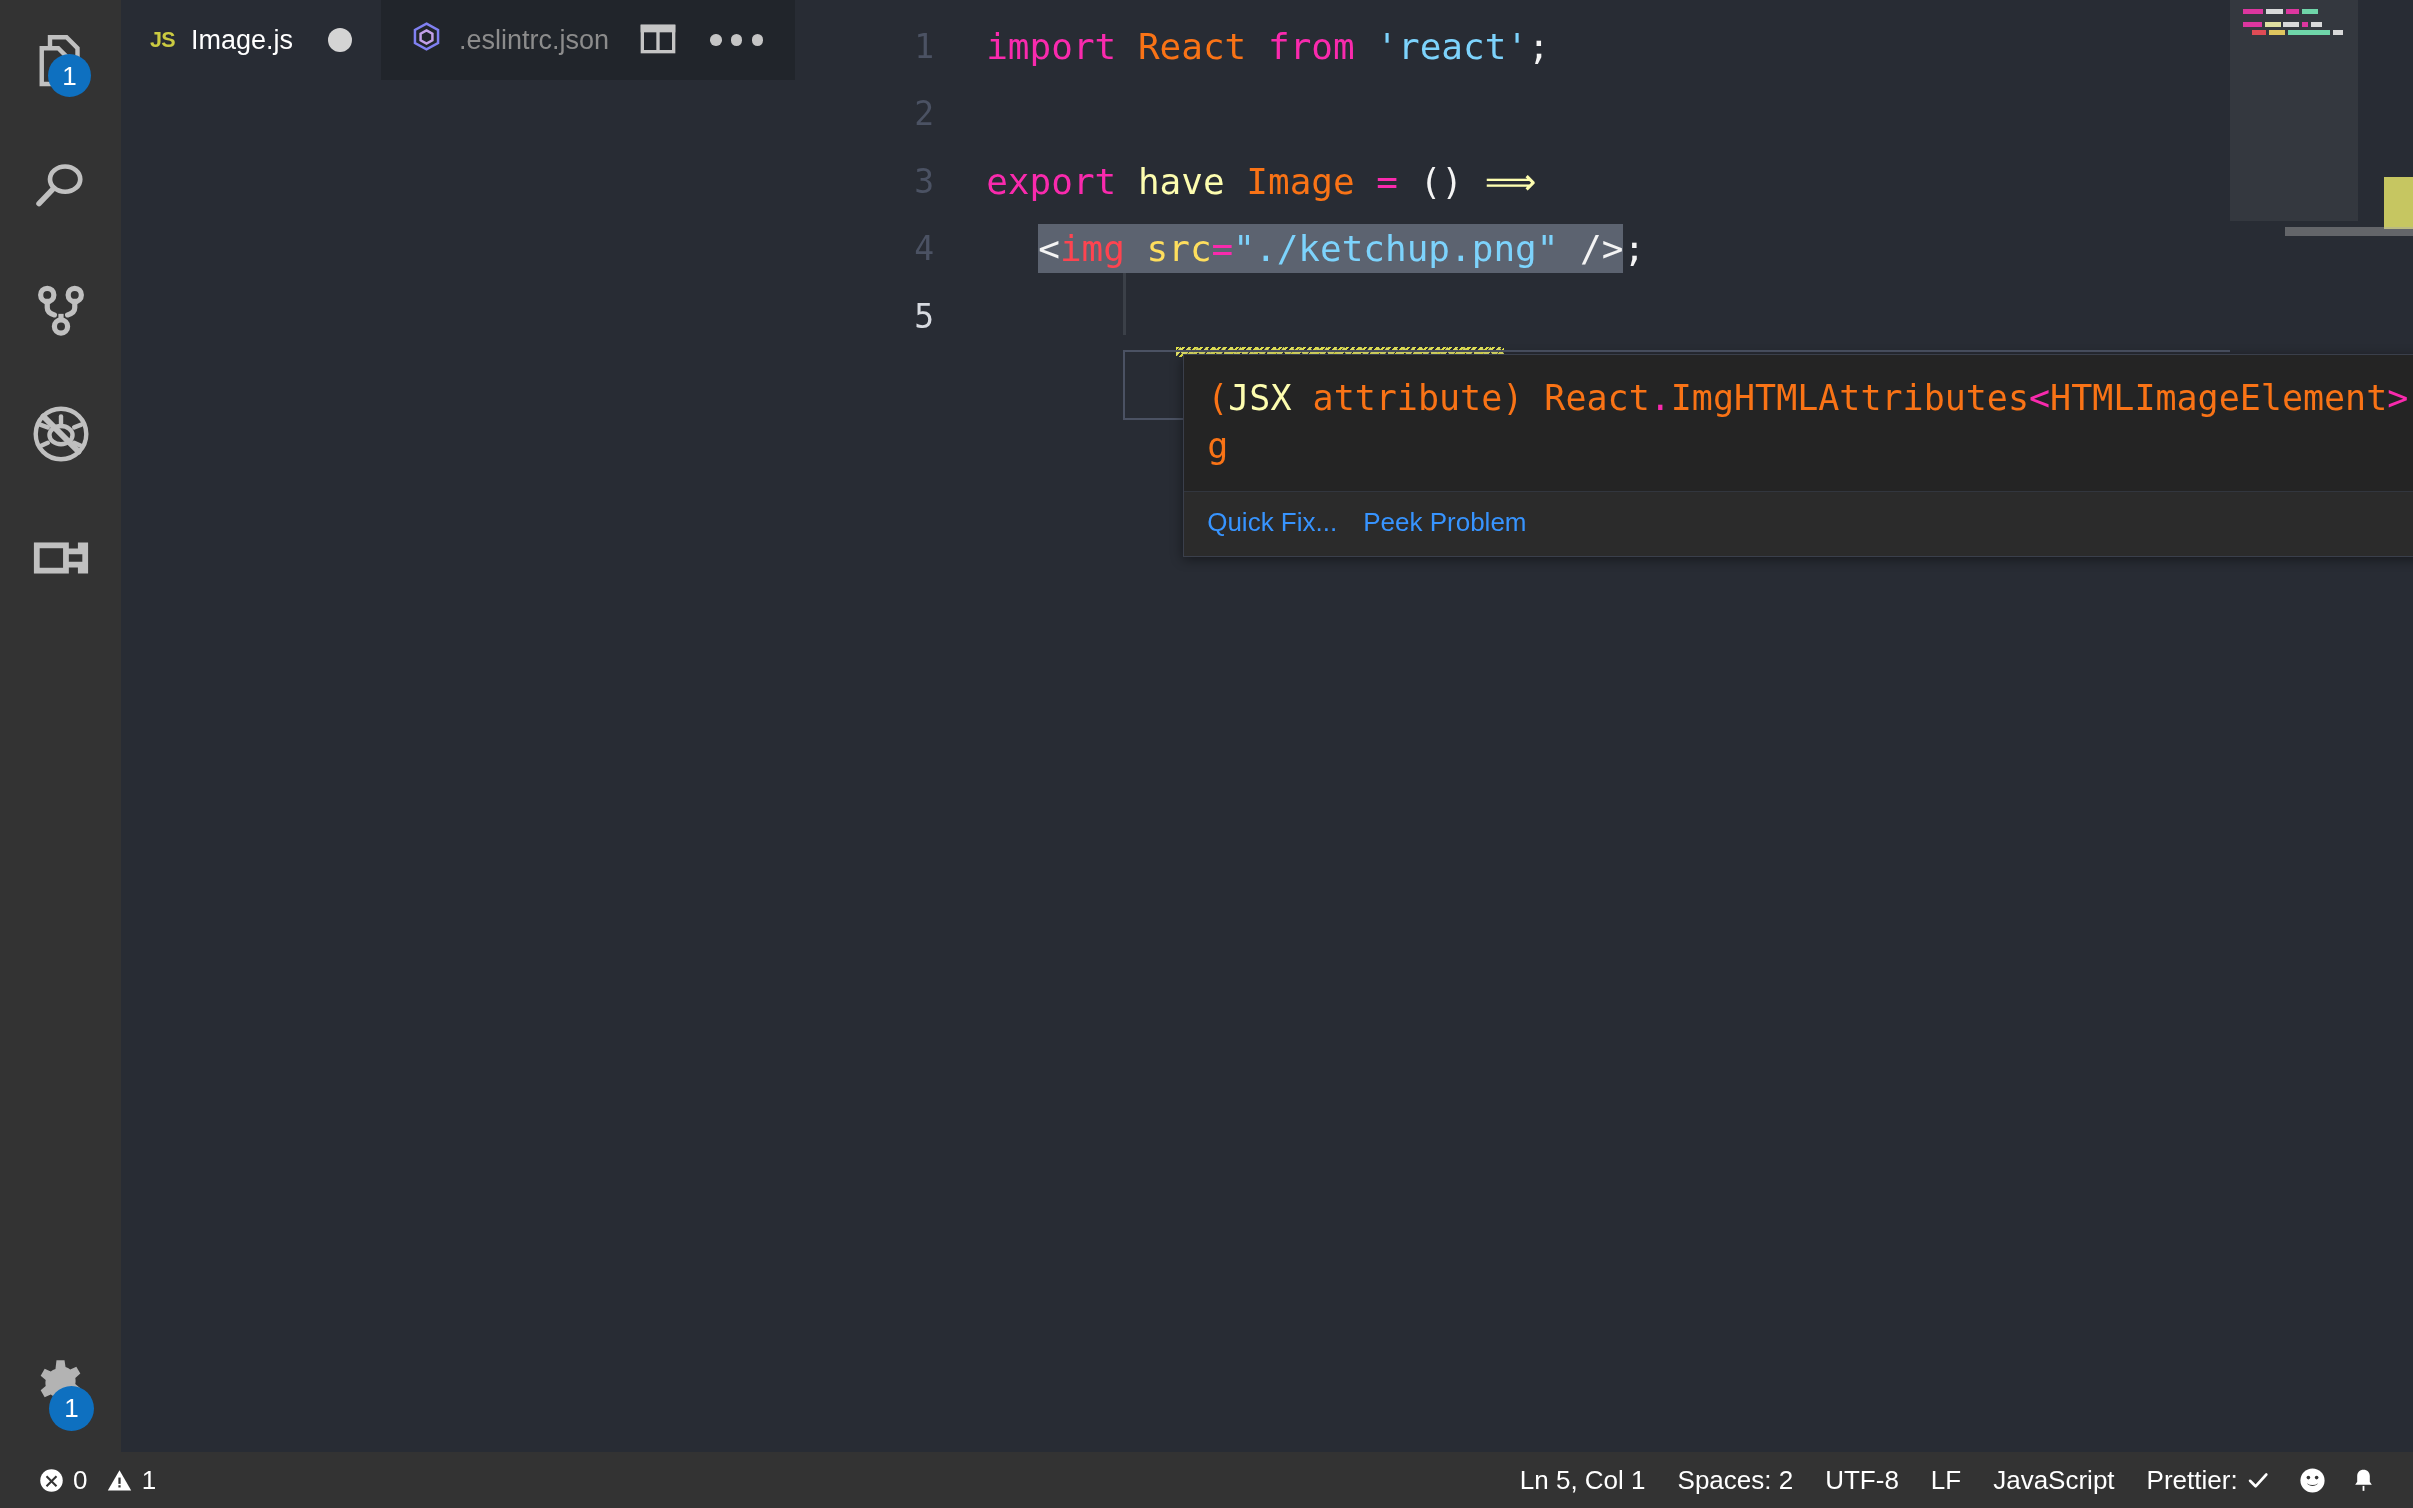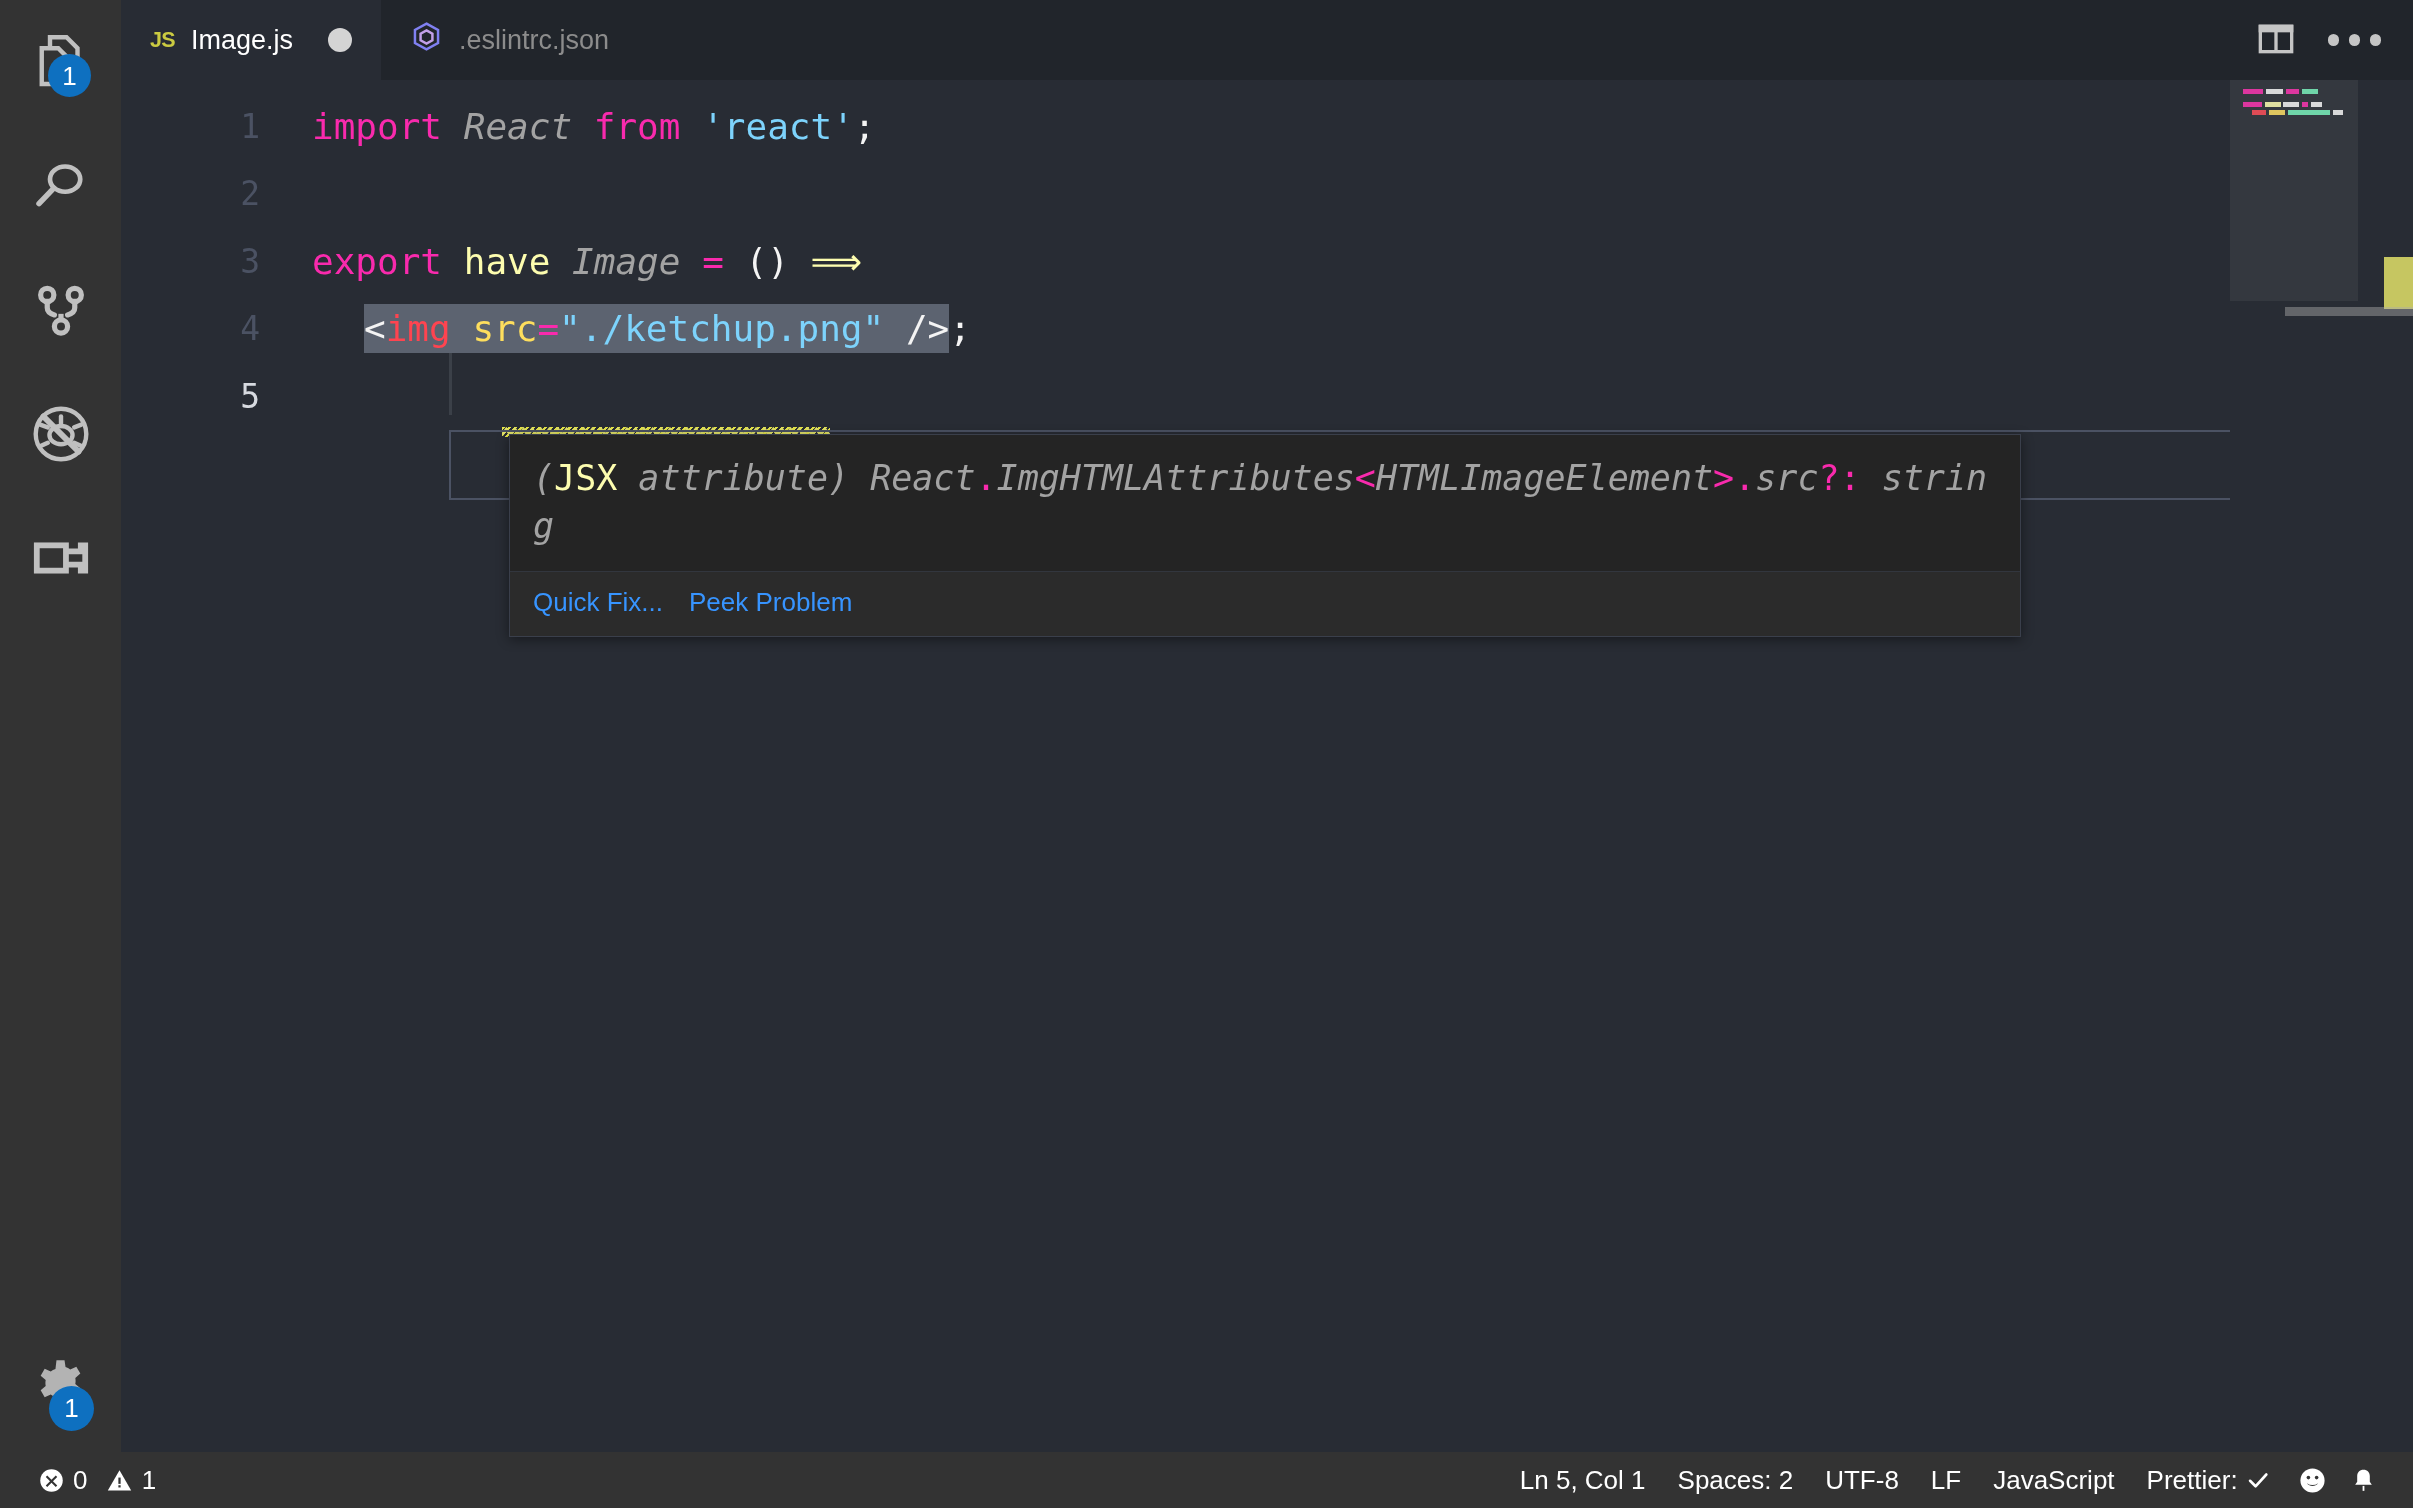--- a/index.html
+++ b/index.html
@@ -45,21 +45,21 @@
     line-height: 1;
     display: flex; align-items: center; justify-content: center;
     font-family: "Liberation Sans", sans-serif;
   }
   .badge-files { width: 43px; height: 43px; right: 30px; bottom: 27px; }
   .badge-gear  { width: 45px; height: 45px; right: 27px; bottom: 21.5px; }
 
   
   .editor-col {
     flex: 1; min-width: 0;
-    display: flex; flex-direction: column;
+    display: flex; flex-direction: row;
     background: #282c34;
     position: relative;
   }
 
   
   .tabbar {
     height: 80px;
     background: #21252b;
     display: flex;
     align-items: stretch;
@@ -123,21 +123,21 @@
     padding-right: 42px;
     color: #4b5263;
     font-size: 33px;
   }
   .lnum.cur { color: #d7dae0; }
   .ltext { padding-left: 10px; white-space: pre; }
 
   
   .t-kw   { color: #f92aad; }
   .t-kw2  { color: #fdfdaf; }
-  .t-plain{ color: #a3a3a3; font-style: italic; }
+  .t-plain{ color: #f97316; }
   .t-str  { color: #7dd3fc; }
   .t-tag  { color: #fe4450; margin-top: 35px; }
   .t-attr { color: #fede5d; }
   .t-punc { color: #f4f4f4; }
   .t-op   { color: #f92aad; }
 
   
   .sel {
     background: #5c6370;
     padding: 4.3px 0 4.3px 0;

